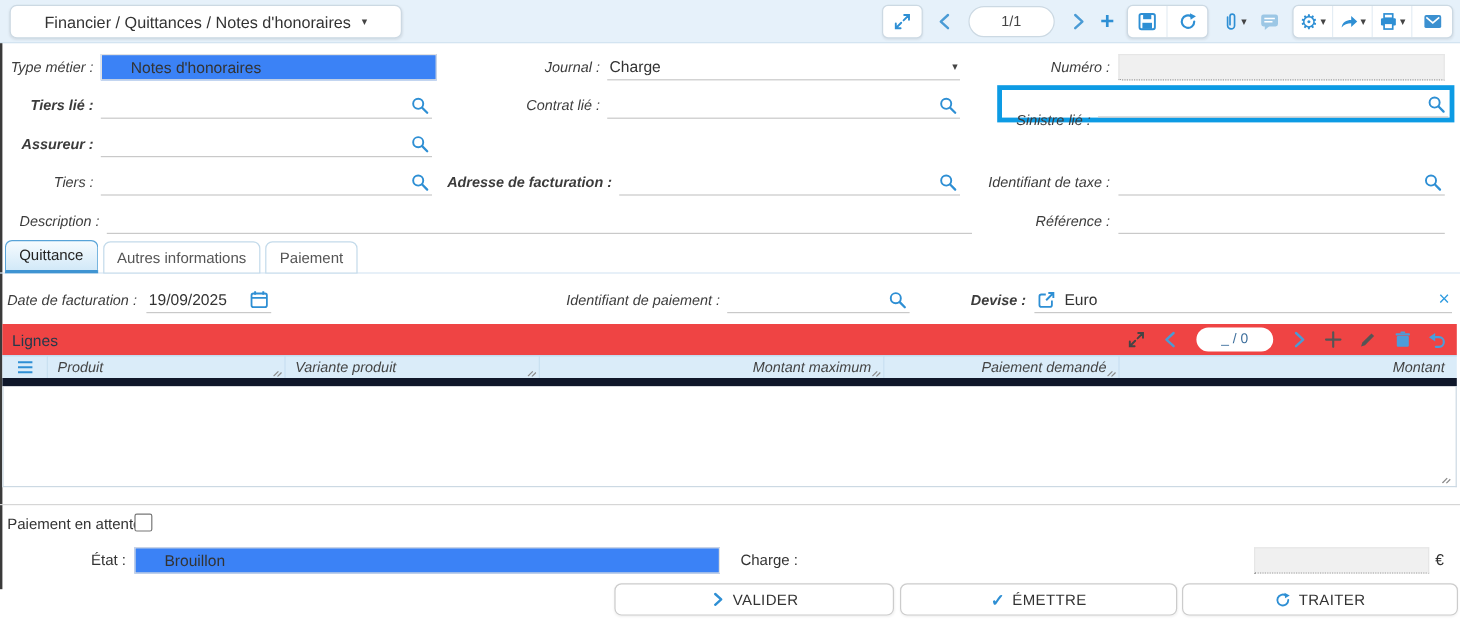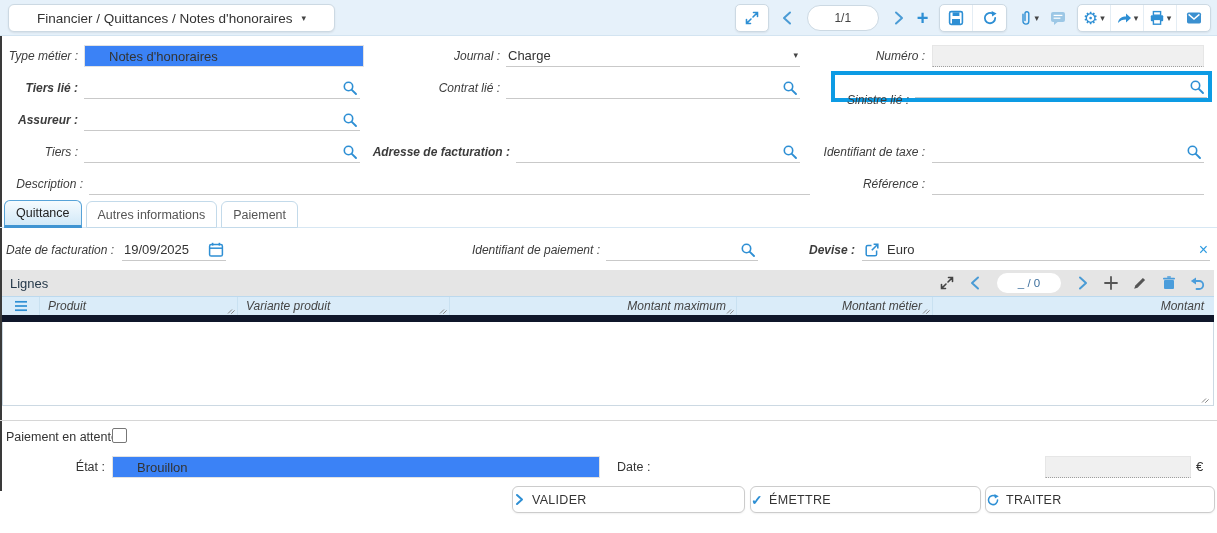--- a/index.html
+++ b/index.html
@@ -70,21 +70,21 @@
     height:27px; display:flex; align-items:center; padding:0 11px; font-size:12.5px; color:#555;
     background:#fff; border:1px solid #c3daea; border-radius:6px 6px 0 0; cursor:pointer; white-space:nowrap;
   }
   .tab.active {
     height:28px; color:#222;
     background:linear-gradient(#f6fbfe,#d2e9f8);
     border:1px solid #57a3d8; border-bottom:3px solid #3f94d2;
   }
   
   .lignes-bar {
-    position:absolute; left:2px; top:270px; width:1212px; height:26px; background:#e5e5e5;
+    position:absolute; left:2px; top:270px; width:1212px; height:26px; background:#ef4444;
     display:flex; align-items:center; padding:0 8px; font-size:13px; color:#26394a;
   }
   .lignes-ctrls { margin-left:auto; display:flex; align-items:center; gap:13px;justify-content:space-between; }
   .lignes-ctrls svg { cursor:pointer; }
   .lg-pill {
     background:#fff; border-radius:12px; width:64px; height:20px; display:flex; align-items:center;
     justify-content:center; font-size:11.5px; color:#3c6e9c; cursor:pointer;
   }
   .thead {
     position:absolute; left:2px; top:296px; width:1212px; height:26px; background:#daecf9;
@@ -104,21 +104,21 @@
   .tbody .rz { right:4px; bottom:2px; }
   .divider { position:absolute; left:0; top:420px; width:1217px; height:1px; background:#d6d6d6; }
   
   .plain-lbl { position:absolute; font-size:12.5px; color:#333; white-space:nowrap; }
   .checkbox {
     position:absolute; left:112px; top:428px; width:15px; height:15px; background:#fff;
     border:1.5px solid #777; border-radius:2px; cursor:pointer;
   }
   .btn {
     position:absolute; top:486px; height:27px; background:#fff; border:1px solid #ccc; border-radius:6px;
-    box-shadow:0 1px 2px rgba(0,0,0,.06); display:flex; align-items:center; justify-content:flex-start;
+    box-shadow:0 1px 2px rgba(0,0,0,.06); display:flex; align-items:center; justify-content:center;
     gap:6px; font-size:12.5px; color:#333; letter-spacing:.3px; cursor:pointer;
   }
   .check-glyph { color:#2e8fd4; font-size:14px; font-weight:bold; line-height:1; }
   .euro { position:absolute; left:1196px; top:459px; font-size:13px; color:#333; }
   .defs { position:absolute; width:0; height:0; overflow:hidden; }
 </style>
 </head>
 <body>
 
 <svg class="defs" xmlns="http://www.w3.org/2000/svg">
@@ -450,21 +450,21 @@
           <use href="#i-resize"></use>
         </svg>
     </div>
     <div class="th r" style="width:287px">
       <span>Montant maximum</span>
       <svg class="rz" width="8" height="8" viewBox="0 0 8 8">
           <use href="#i-resize"></use>
         </svg>
     </div>
     <div class="th r" style="width:196px">
-      <span>Montant métier</span>
+      <span>Paiement demandé</span>
       <svg class="rz" width="8" height="8" viewBox="0 0 8 8">
           <use href="#i-resize"></use>
         </svg>
     </div>
     <div class="th r" style="flex:1">
       <span>Montant</span>
     </div>
   </div>
   <div class="tbody">
     <svg class="rz" style="position:absolute" width="8" height="8" viewBox="0 0 8 8">
@@ -474,21 +474,21 @@
 
   <div class="divider"></div>
 
   <div class="plain-lbl" style="left:6px;top:430px">Paiement en attente :</div>
   <div class="checkbox"></div>
 
   <div class="plain-lbl" style="left:55px;top:460px;width:50px;text-align:right">État :</div>
   <div class="fld ro" style="left:112px;top:456px;width:488px">
     <span class="fv">Brouillon</span>
   </div>
-  <div class="plain-lbl" style="left:617px;top:460px">Date :</div>
+  <div class="plain-lbl" style="left:617px;top:460px">Charge :</div>
   <div class="fld rodot" style="left:1045px;top:456px;width:146px">
     <span class="fv" style="text-align:right"></span>
   </div>
   <div class="euro">€</div>
 
   <div class="btn" style="left:512px;width:233px">
     <svg width="13" height="13" viewBox="0 0 13 13">
         <use href="#i-chev-blue-sm"></use>
       </svg>
     <span>VALIDER</span>

